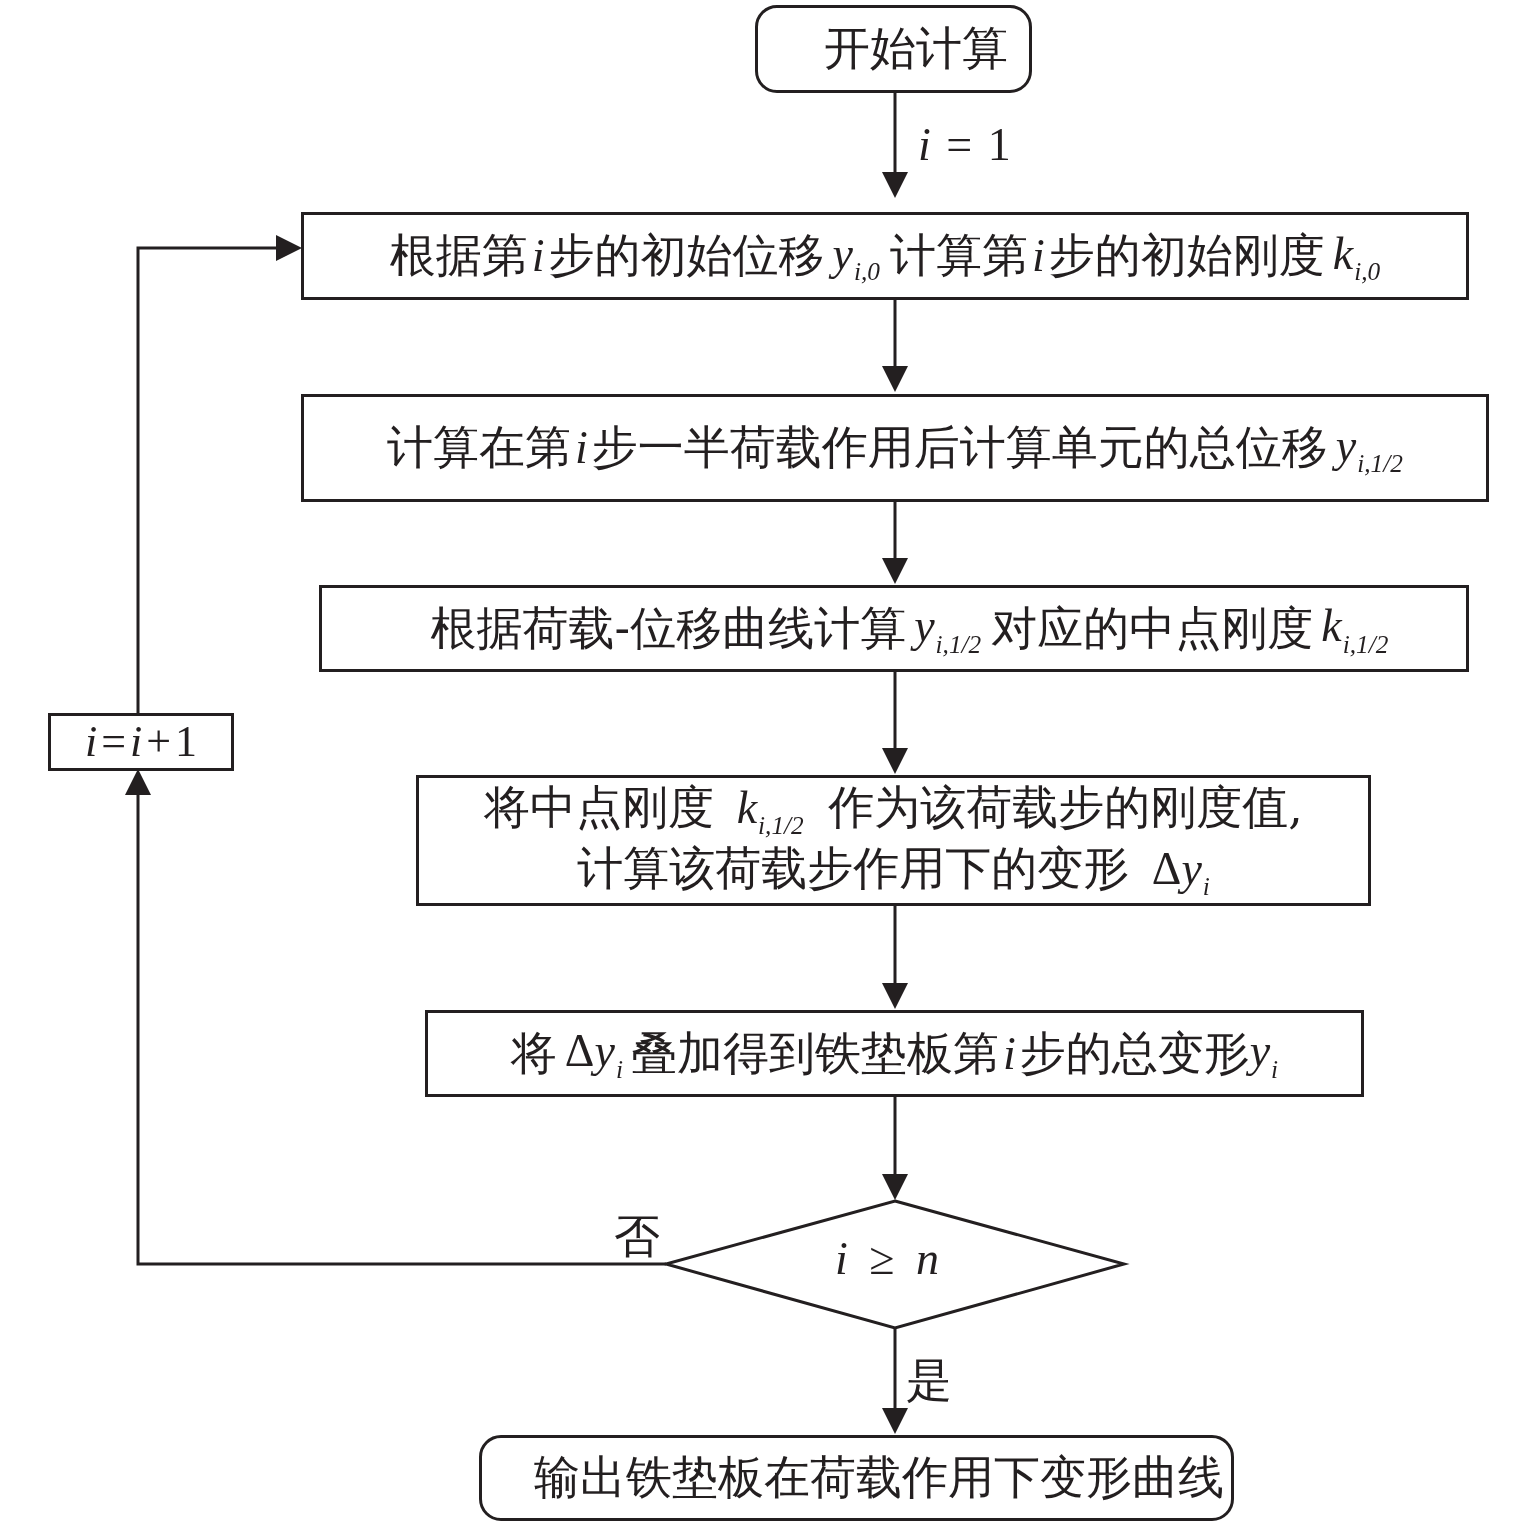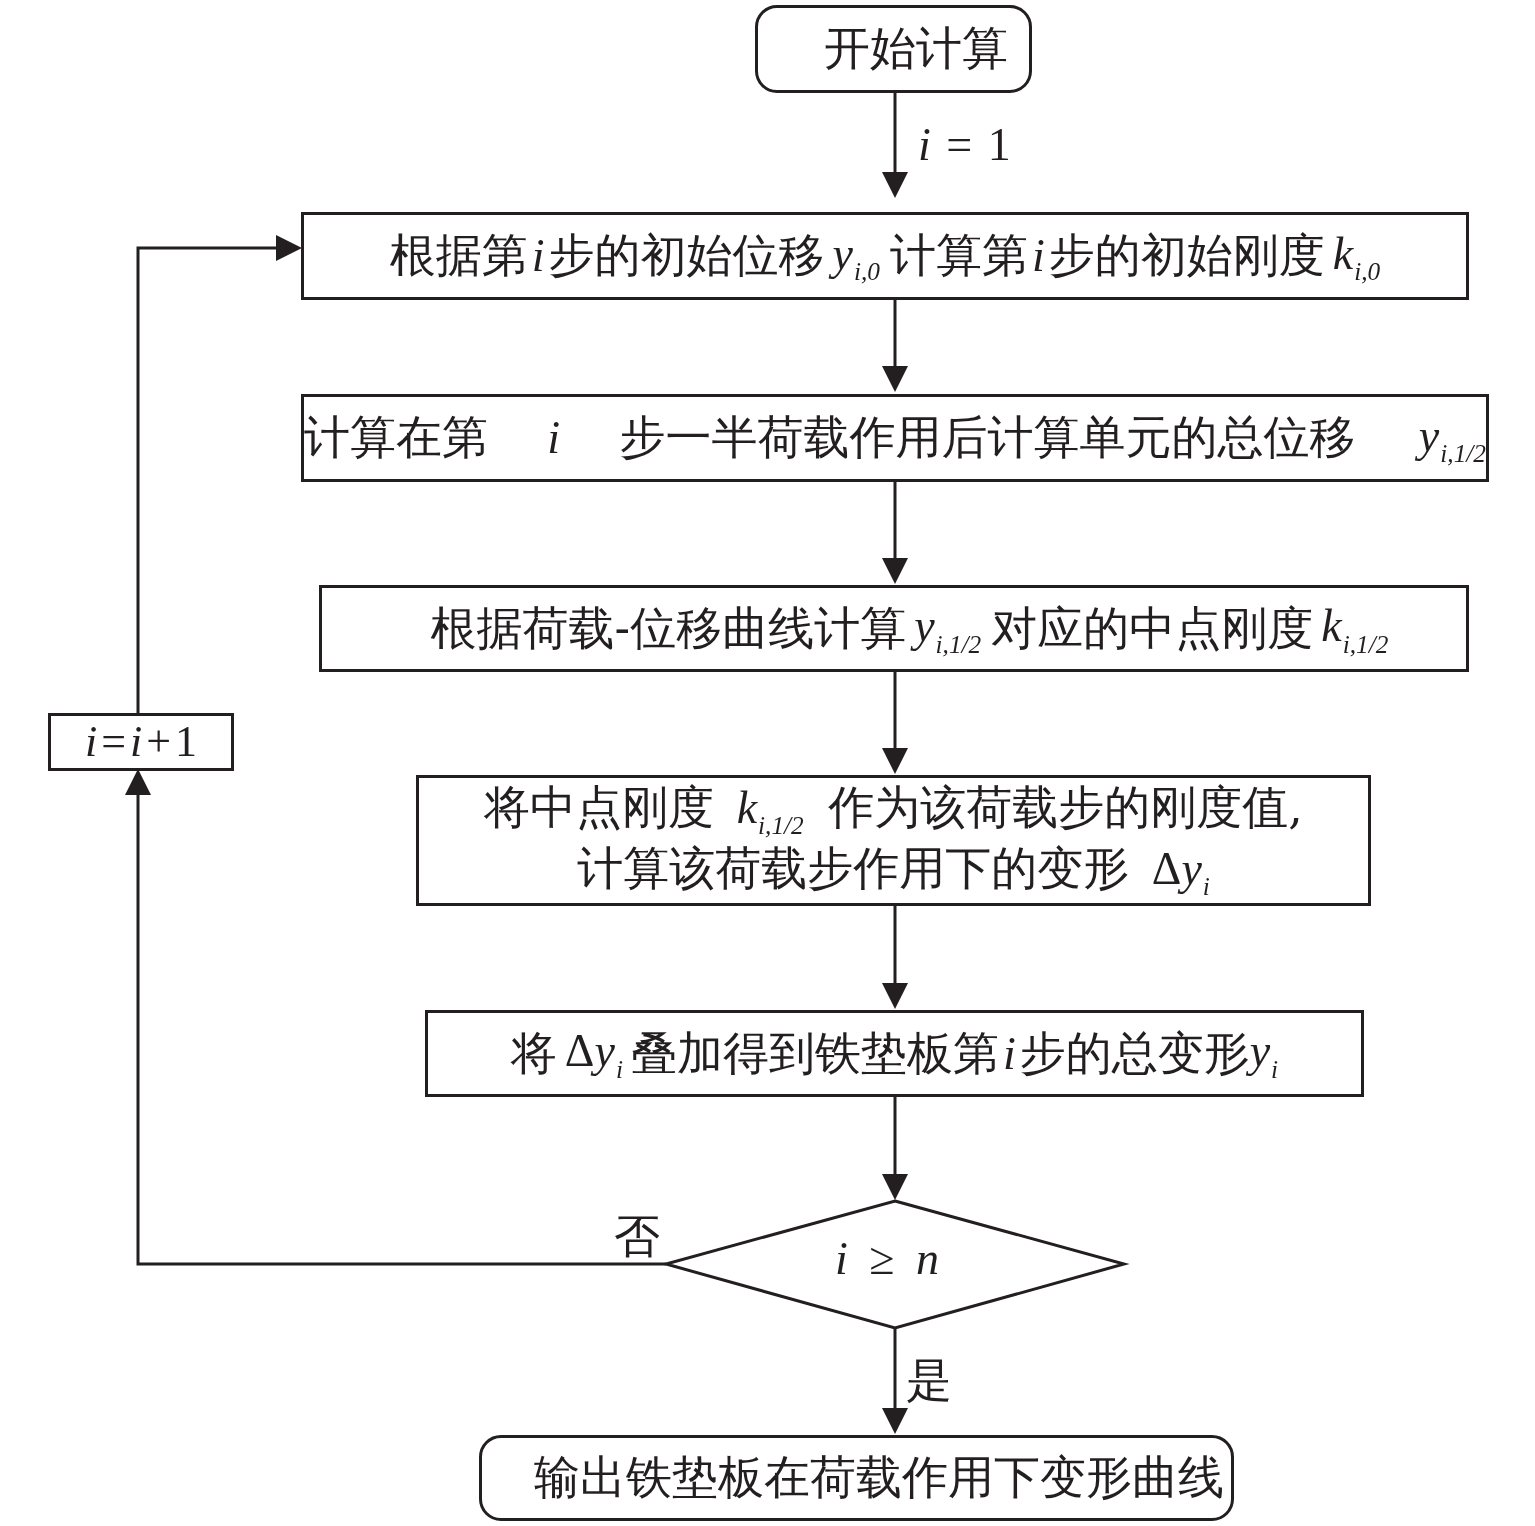--- a/index.html
+++ b/index.html
@@ -74,21 +74,21 @@
   <span>根据第</span>
   <span class="math seg">i</span>
   <span>步的初始位移</span>
   <span class="math" style="margin-left:8px;"><span>y</span><span class="sub">i,0</span></span>
   <span style="margin-left:10px;">计算第</span>
   <span class="math seg">i</span>
   <span>步的初始刚度</span>
   <span class="math" style="margin-left:8px;"><span>k</span><span class="sub">i,0</span></span>
 </div>
 
-<div class="node" style="left:301px; top:394px; width:1188px; height:88px;justify-content:space-between;">
+<div class="node" style="left:301px; top:394px; width:1188px; height:108px;">
   <span>计算在第</span>
   <span class="math seg">i</span>
   <span>步一半荷载作用后计算单元的总位移</span>
   <span class="math" style="margin-left:8px;"><span>y</span><span class="sub">i,1/2</span></span>
 </div>
 
 <div class="node" style="left:319px; top:585px; width:1150px; height:87px;padding-left:31px;">
   <span>根据荷载-位移曲线计算</span>
   <span class="math" style="margin-left:8px;"><span>y</span><span class="sub">i,1/2</span></span>
   <span style="margin-left:10px;">对应的中点刚度</span>

